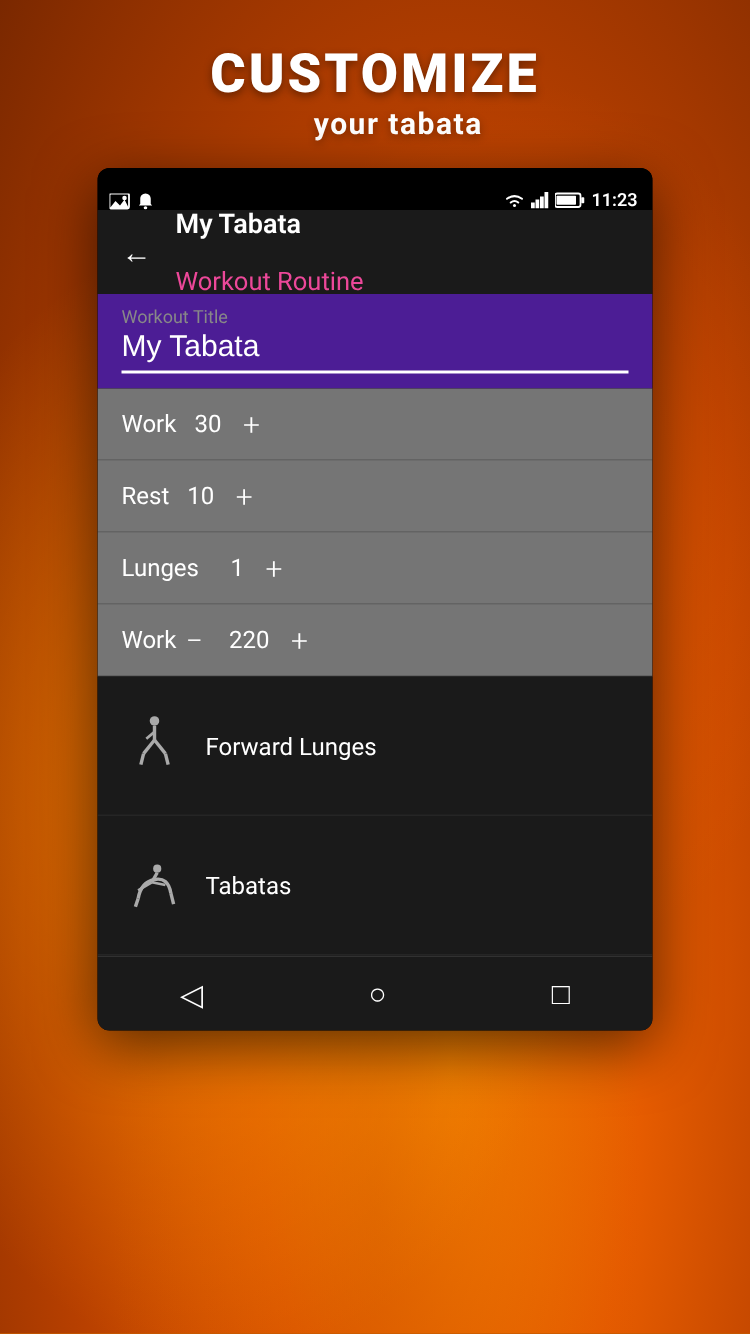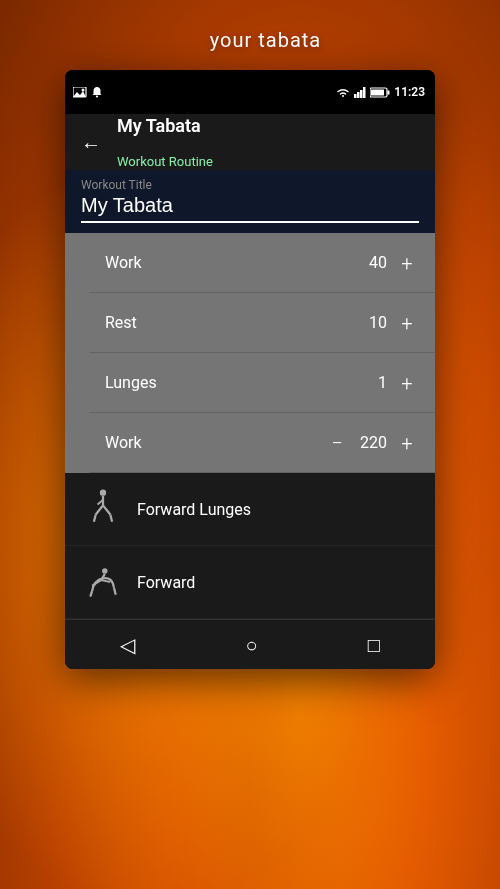--- a/index.html
+++ b/index.html
@@ -42,21 +42,21 @@
     .hero-title {
       font-size: 36px;
       font-weight: 900;
       color: #ffffff;
       letter-spacing: 2px;
       text-shadow: 0 2px 6px rgba(0,0,0,0.4);
     }
 
     .hero-subtitle {
       font-size: 20px;
-      font-weight: 400;
+      font-weight: 700;
       color: #ffffff;
       letter-spacing: 1px;
       text-shadow: 0 2px 6px rgba(0,0,0,0.3);
       padding-left: 31px;
     }
 
     
     .phone-frame {
       position: relative;
       z-index: 3;
@@ -64,23 +64,23 @@
       margin: 18px auto 0;
       border-radius: 8px;
       overflow: hidden;
       box-shadow: 0 10px 40px rgba(0,0,0,0.6);
       background: #000;
     }
 
     
     .status-bar {
       background: #000;
-      height: 44px;
-      display: flex;
-      align-items: center;
+      height: 28px;
+      display: flex;
+      align-items: flex-end;
       justify-content: space-between;
       padding: 0 10px 0 8px;
     }
 
     .status-left {
       display: flex;
       align-items: center;
       gap: 5px;
     }
 
@@ -114,28 +114,28 @@
       flex-direction: column;
     }
 
     .top-bar-title {
       color: #ffffff;
       font-size: 18px;
       font-weight: 600;
     }
 
     .top-bar-subtitle {
-      color: #86efac;
-      font-size: 13px;
+      color: #ec4899;
+      font-size: 17px;
       margin-top: 18px;
     }
 
     
     .input-section {
-      background: #0f172a;
+      background: #4c1d95;
       padding: 8px 16px 10px;
     }
 
     .input-label {
       color: #888888;
       font-size: 12px;
       margin-bottom: 2px;
     }
 
     .workout-title-input {
@@ -151,25 +151,23 @@
     }
 
     
     .settings-section {
       background: #757575;
     }
 
     .setting-row {
       display: flex;
       align-items: center;
-      justify-content: space-between;
       padding: 0 16px;
-      height: 60px;
+      height: 48px;
       border-bottom: 1px solid rgba(0,0,0,0.15);
-      margin-left: 24px;
     }
 
     .setting-label {
       color: #ffffff;
       font-size: 16px;
     }
 
     .setting-controls {
       display: flex;
       align-items: center;
@@ -195,21 +193,21 @@
     }
 
     
     .exercises-section {
       background: #1a1a1a;
     }
 
     .exercise-row {
       display: flex;
       align-items: center;
-      padding: 14px 16px;
+      padding: 24px 16px;
       gap: 12px;
       border-bottom: 1px solid rgba(255,255,255,0.05);
     }
 
     .exercise-icon {
       width: 44px;
       height: 44px;
       display: flex;
       align-items: center;
       justify-content: center;
@@ -244,20 +242,21 @@
       height: 40px;
     }
   </style>
 </head>
 <body>
 
 <div class="fire-bg"></div>
 <div class="fire-overlay"></div>
 
 <div class="hero-text">
+  <div class="hero-title">CUSTOMIZE</div>
   <div class="hero-subtitle">your tabata</div>
 </div>
 
 <div class="phone-frame">
 
   <div class="status-bar">
     <div class="status-left">
 
       <svg width="14" height="11" viewBox="0 0 14 11">
         <rect x="0" y="0" width="13" height="10" rx="1" fill="none" stroke="#fff" stroke-width="1.2"></rect>
@@ -305,21 +304,21 @@
   <div class="input-section">
     <div class="input-label">Workout Title</div>
     <input class="workout-title-input" type="text" value="My Tabata" style="">
   </div>
 
   <div class="settings-section">
 
     <div class="setting-row">
       <span class="setting-label">Work</span>
       <div class="setting-controls">
-        <span class="setting-value">40</span>
+        <span class="setting-value">30</span>
         <span class="plus-btn">+</span>
       </div>
     </div>
 
     <div class="setting-row">
       <span class="setting-label">Rest</span>
       <div class="setting-controls">
         <span class="setting-value">10</span>
         <span class="plus-btn">+</span>
       </div>
@@ -372,21 +371,21 @@
 
           <line x1="8" y1="32" x2="6" y2="38" stroke="#aaa" stroke-width="2.5"></line>
           <line x1="32" y1="28" x2="34" y2="36" stroke="#aaa" stroke-width="2.5"></line>
 
           <line x1="22" y1="13" x2="18" y2="20" stroke="#aaa" stroke-width="2.5"></line>
 
           <line x1="18" y1="20" x2="8" y2="26" stroke="#aaa" stroke-width="2"></line>
           <line x1="18" y1="20" x2="28" y2="22" stroke="#aaa" stroke-width="2"></line>
         </svg>
       </div>
-      <span class="exercise-name">Forward</span>
+      <span class="exercise-name">Tabatas</span>
     </div>
 
 
   </div>
 
   <div class="bottom-nav">
     <span class="nav-btn">◁</span>
     <span class="nav-btn">○</span>
     <span class="nav-btn">□</span>
   </div>

